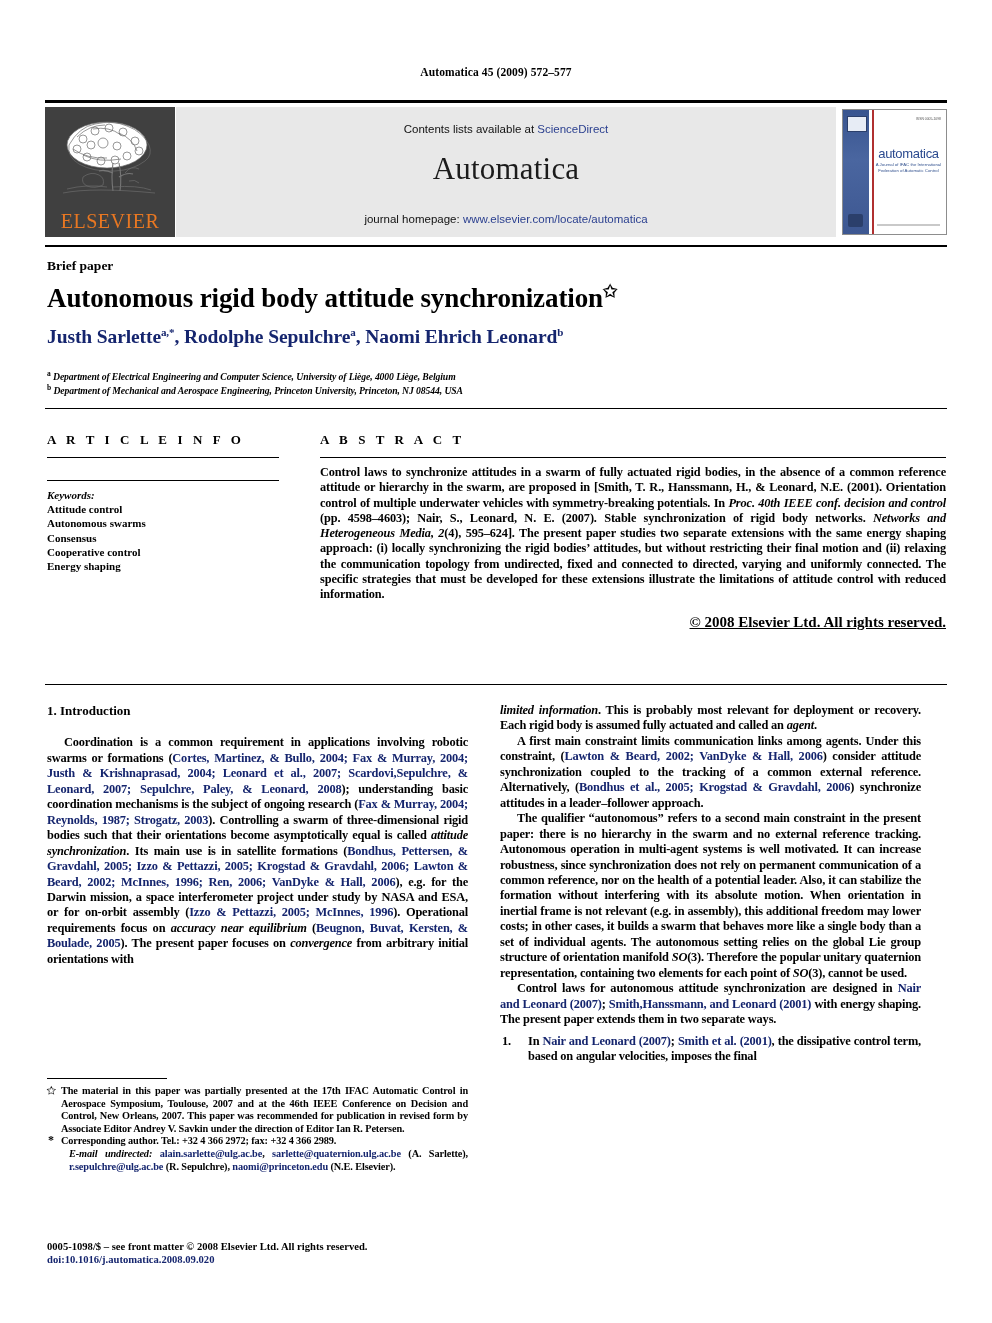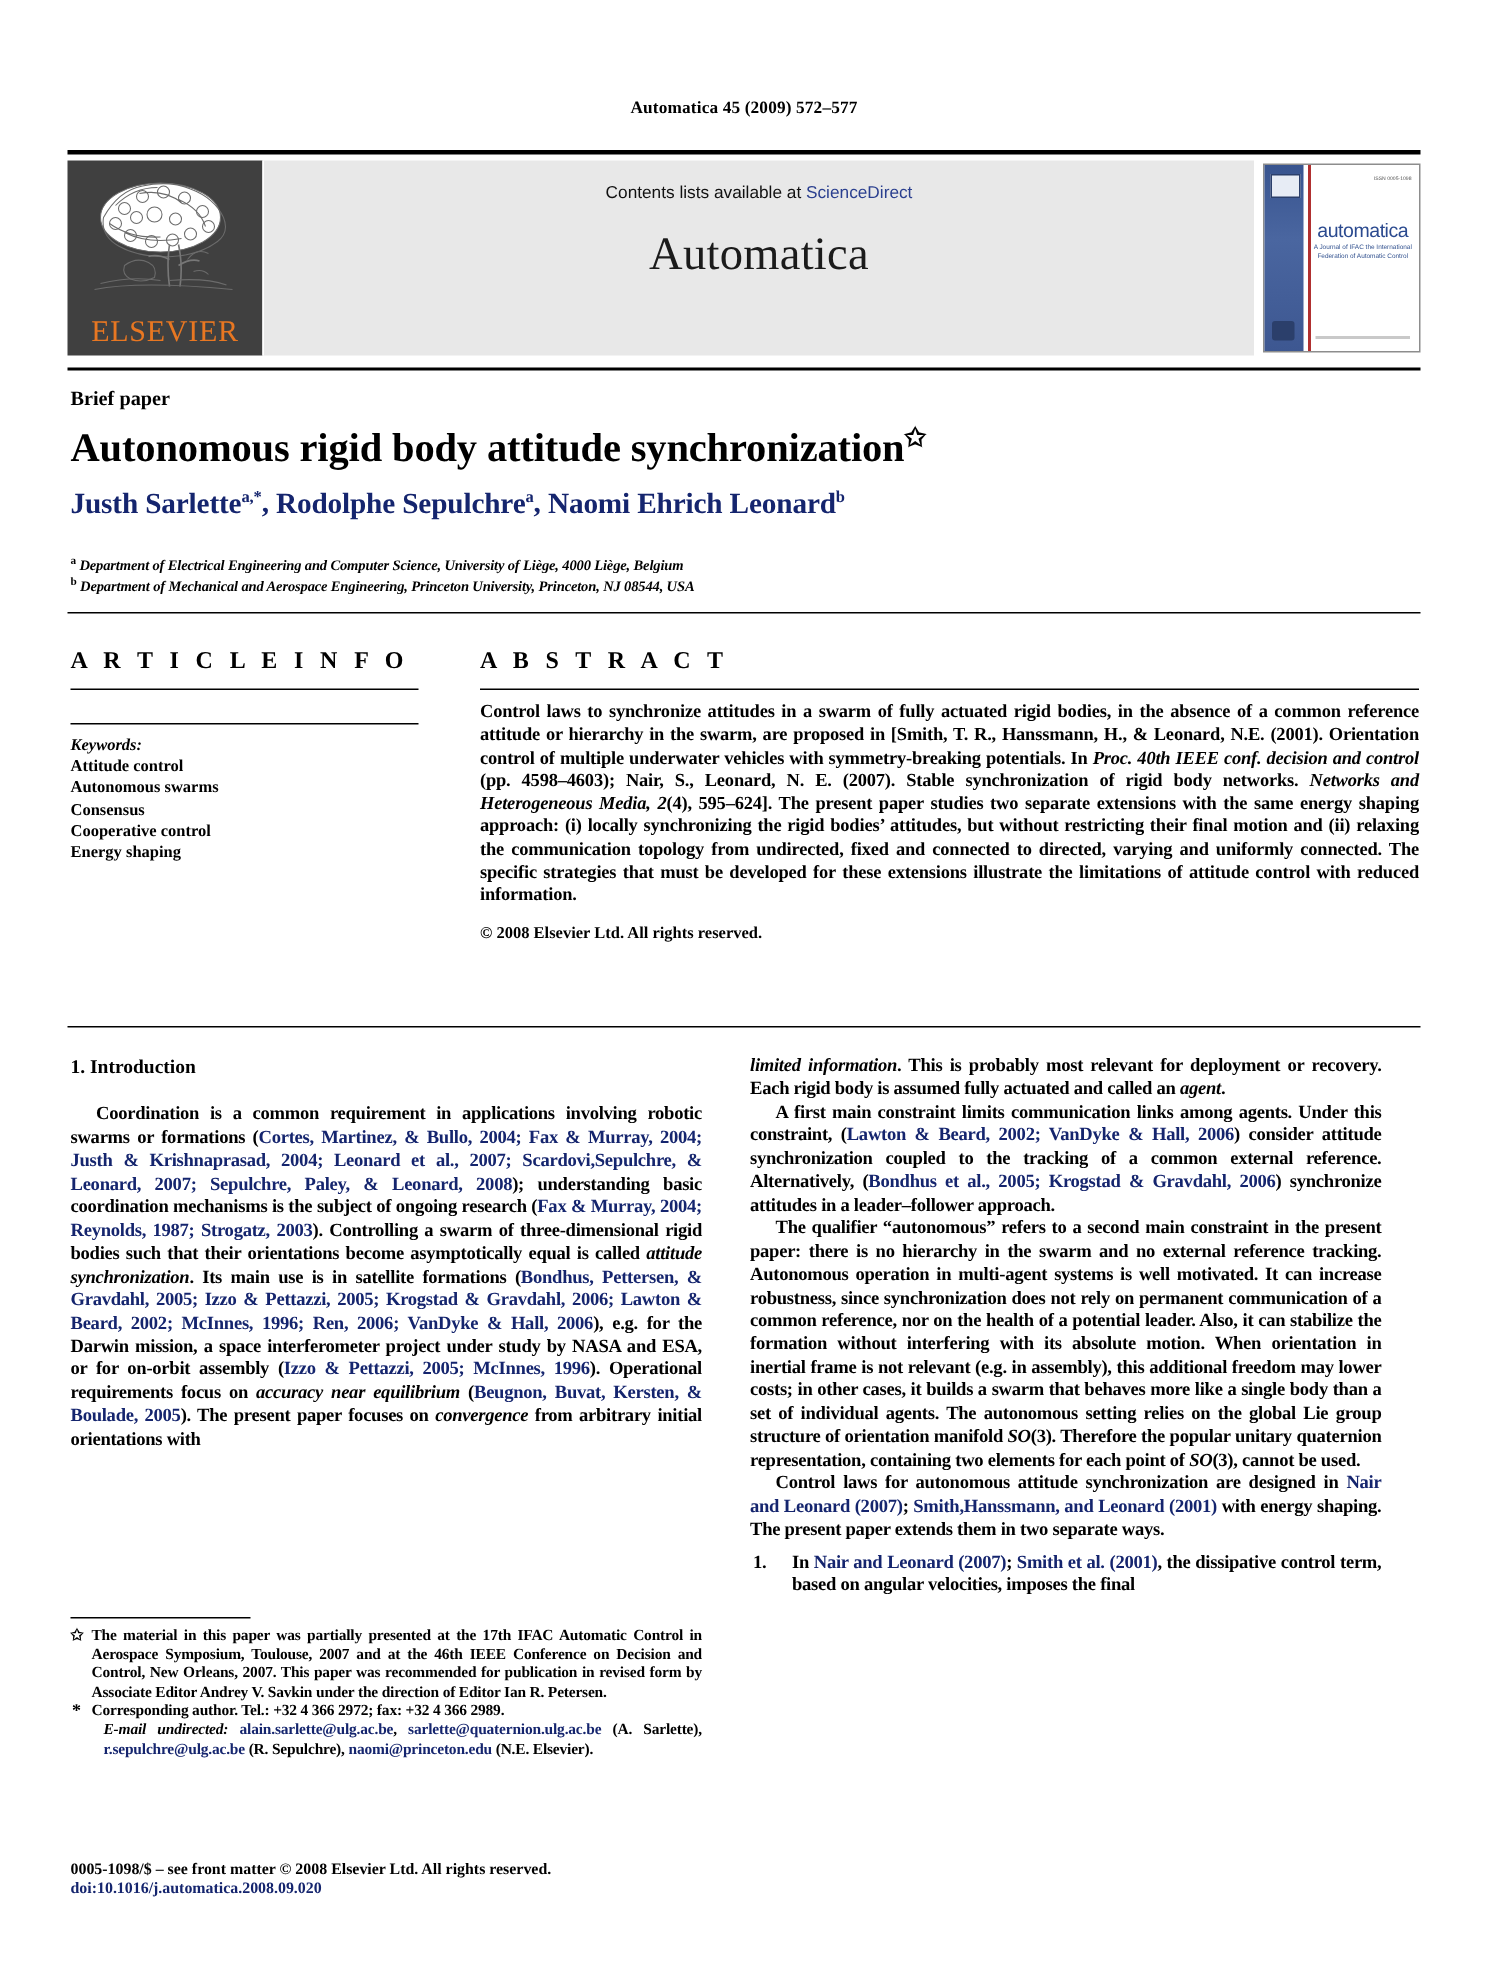--- a/index.html
+++ b/index.html
@@ -229,21 +229,21 @@
     position: absolute;
     left: 47px; top: 432px;
     width: 232px;
   }
   .abs-col {
     position: absolute;
     left: 320px; top: 432px;
     width: 626px;
   }
   .sec-caps {
-    font-size: 16px;
+    font-size: 13px;
     font-weight: bold;
     letter-spacing: 3.6px;
     margin-bottom: 9px;
   }
   .thinrule {
     border-top: 1px solid #000;
     margin-bottom: 7px;
   }
   .info-block {
     font-size: 11px;
@@ -257,23 +257,24 @@
   .abs-text {
     font-size: 12.3px;
     line-height: 15.3px;
     text-align: justify;
     font-weight: bold;
     letter-spacing: -.12px;
   }
   .abs-text i { font-style: italic; }
   .copyright {
     margin-top: 11px;
-    text-align: left;
-    font-size: 11px;
-    font-weight: bold;
+    text-align: right;
+    font-size: 15px;
+    font-weight: bold;
+    text-decoration: underline;
   }
 
   
   .col {
     position: absolute;
     top: 703px;
     width: 421px;
     font-size: 12.4px;
     line-height: 15.45px;
     text-align: justify;
@@ -389,20 +390,23 @@
           </svg>
         </div>
         <div class="elsevier-word">ELSEVIER</div>
       </div>
 
       <div class="masthead-center">
         <div class="contents-line">
           <span>Contents lists available at </span><span class="sd-link">ScienceDirect</span>
         </div>
         <div class="journal-title-big">Automatica</div>
+        <div class="homepage-line">
+          <span>journal homepage: </span><span class="hp-url">www.elsevier.com/locate/automatica</span>
+        </div>
       </div>
 
       <div class="cover-thumb">
         <div class="cover-spine"></div>
         <div class="cover-redline"></div>
         <div class="cover-badge"></div>
         <div class="cover-badge2"></div>
         <div class="cover-topright">ISSN 0005-1098</div>
         <div class="cover-word">automatica</div>
         <div class="cover-sub">A Journal of IFAC the International Federation of Automatic Control</div>

